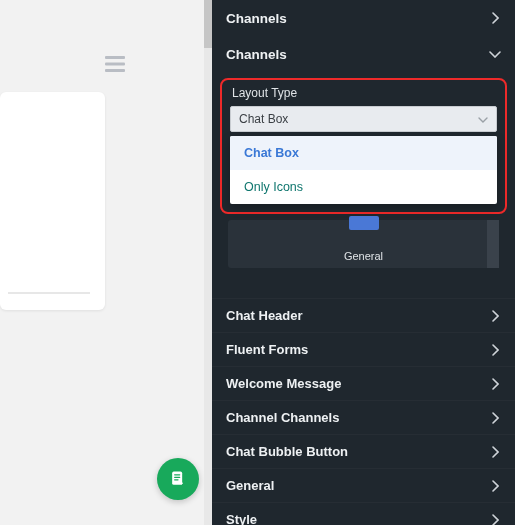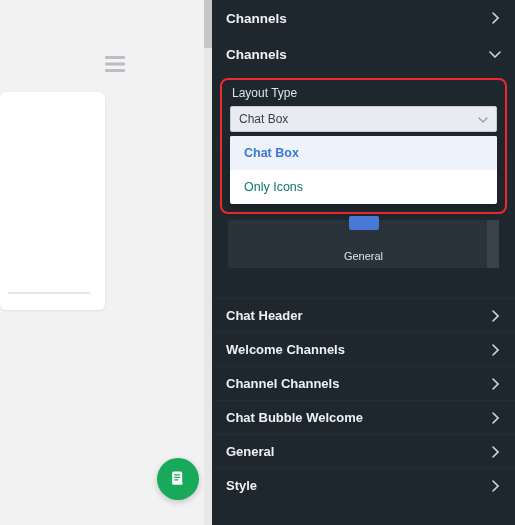--- a/index.html
+++ b/index.html
@@ -113,37 +113,45 @@
     <div class="list">
       <div class="section small">
         <span>Chat Header</span>
         <span class="chevron">
             <svg width="8" height="12" viewBox="0 0 8 12">
               <path d="M2 1l5 5-5 5" stroke="#cfd4d9" stroke-width="1.6" fill="none" stroke-linecap="round"></path>
             </svg>
           </span>
       </div>
       <div class="section small">
-        <span>Welcome Channels</span>
+        <span>Fluent Forms</span>
+        <span class="chevron">
+            <svg width="8" height="12" viewBox="0 0 8 12">
+              <path d="M2 1l5 5-5 5" stroke="#cfd4d9" stroke-width="1.6" fill="none" stroke-linecap="round"></path>
+            </svg>
+          </span>
+      </div>
+      <div class="section small">
+        <span>Welcome Message</span>
         <span class="chevron">
             <svg width="8" height="12" viewBox="0 0 8 12">
               <path d="M2 1l5 5-5 5" stroke="#cfd4d9" stroke-width="1.6" fill="none" stroke-linecap="round"></path>
             </svg>
           </span>
       </div>
       <div class="section small">
         <span>Channel Channels</span>
         <span class="chevron">
             <svg width="8" height="12" viewBox="0 0 8 12">
               <path d="M2 1l5 5-5 5" stroke="#cfd4d9" stroke-width="1.6" fill="none" stroke-linecap="round"></path>
             </svg>
           </span>
       </div>
       <div class="section small">
-        <span>Chat Bubble Welcome</span>
+        <span>Chat Bubble Button</span>
         <span class="chevron">
             <svg width="8" height="12" viewBox="0 0 8 12">
               <path d="M2 1l5 5-5 5" stroke="#cfd4d9" stroke-width="1.6" fill="none" stroke-linecap="round"></path>
             </svg>
           </span>
       </div>
       <div class="section small">
         <span>General</span>
         <span class="chevron">
             <svg width="8" height="12" viewBox="0 0 8 12">

